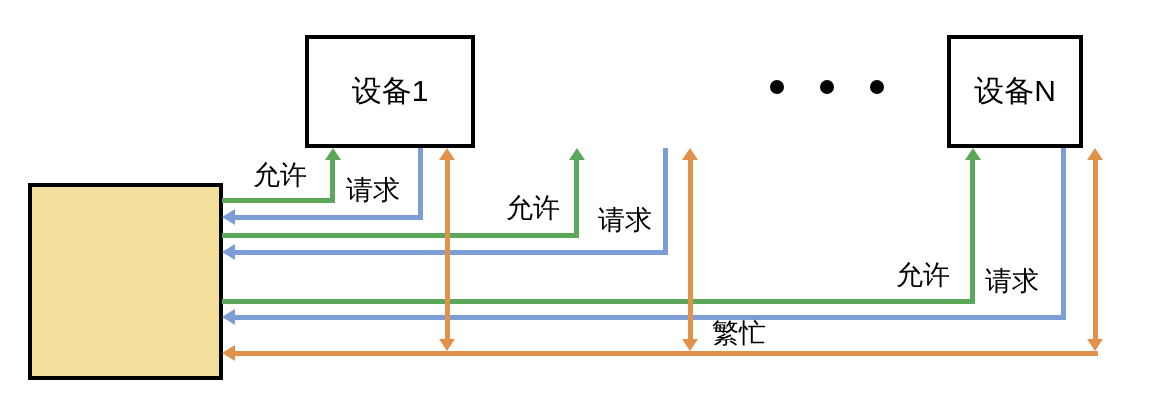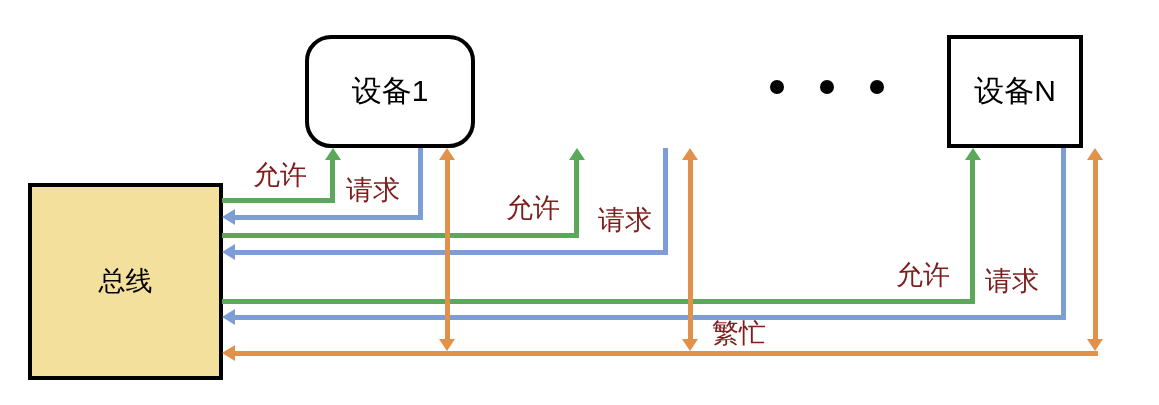--- a/index.html
+++ b/index.html
@@ -13,49 +13,48 @@
     border:4px solid #000; background:#fff;
     display:flex; align-items:center; justify-content:center;
     color:#000;
   }
   .arbiter {
     left:28px; top:183px; width:195px; height:197px;
     background:var(--arbiter-fill,#F3E09C);
     font-size:27px; line-height:1.2; text-align:center;
   }
   .device { top:35px; height:113px; font-size:30px; }
-  .device1 { left:305px; width:170px;border-radius:26px; }
+  .device1 { left:305px; width:170px; }
   .device2 { left:537px; width:168px; }
   .deviceN { left:947px; width:136px; }
   .dot {
     position:absolute; top:80px; width:14px; height:14px;
     border-radius:50%; background:#000;
   }
   .h { position:absolute; height:5px; }
   .v { position:absolute; width:5px; }
   .green  { background:var(--allow-green,#5BA85B); color:var(--allow-green,#5BA85B); }
   .blue   { background:var(--request-blue,#7D9DD6); color:var(--request-blue,#7D9DD6); }
   .orange { background:var(--busy-orange,#E2914B); color:var(--busy-orange,#E2914B); }
   .arr { position:absolute; width:0; height:0; background:none !important; }
   .arr.up   { border-left:8px solid transparent; border-right:8px solid transparent; border-bottom:12px solid; }
   .arr.down { border-left:8px solid transparent; border-right:8px solid transparent; border-top:12px solid; }
   .arr.left { border-top:8px solid transparent; border-bottom:8px solid transparent; border-right:13px solid; }
   .sig {
-    position:absolute; font-size:27px; color:#7f1d1d; white-space:nowrap;
+    position:absolute; font-size:27px; color:#000000; white-space:nowrap;
     line-height:1.1;
   }
 </style>
 </head>
 <body>
 
 <div id="canvas">
 
   <div class="box arbiter">
     <div>
-      <div>总线</div>
     </div>
   </div>
 
   <div class="box device device1">
     <span>设备1</span>
   </div>
   <div class="box device deviceN">
     <span>设备N</span>
   </div>
 

